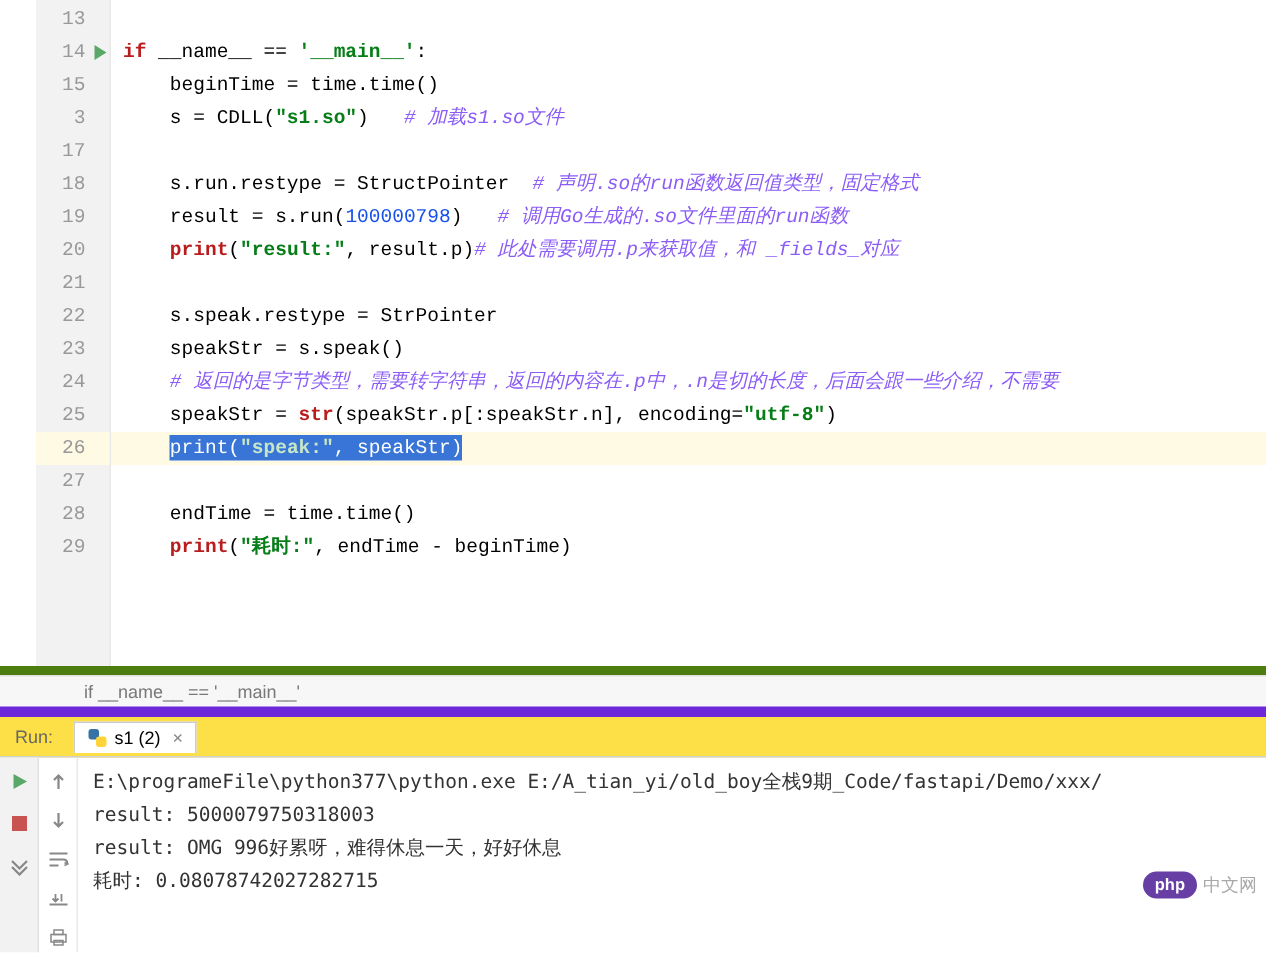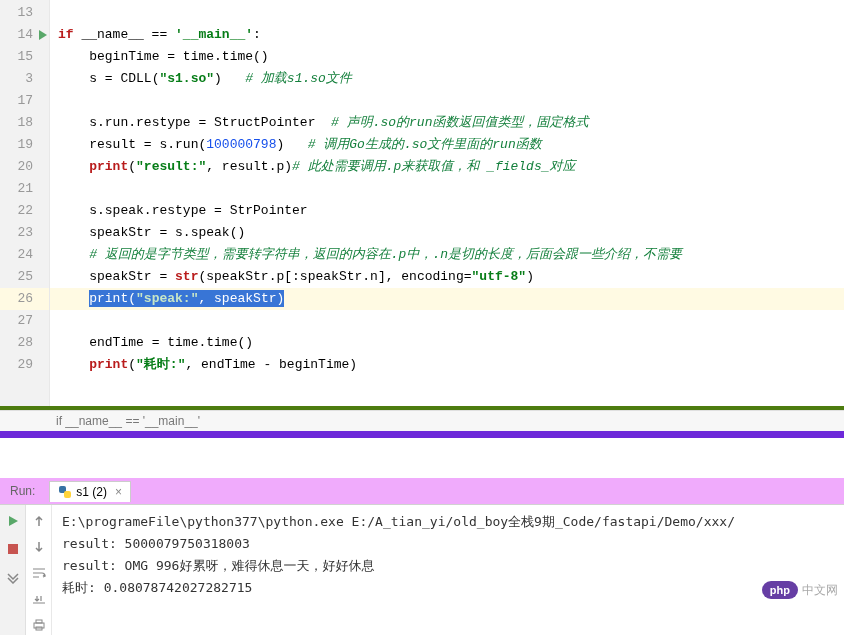--- a/index.html
+++ b/index.html
@@ -10,21 +10,22 @@
       width: 844px;
       height: 635px;
       overflow: hidden;
       display: flex;
       flex-direction: column;
     }
     .editor-area {
       display: flex;
       flex: 1;
       overflow: hidden;
-      border-bottom: 4px solid #4d7c0f;
+      border-bottom: 6px solid #4d7c0f;
+      padding-left: 24px;
     }
     .gutter {
       width: 50px;
       background: #f2f2f2;
       color: #999;
       text-align: right;
       padding-top: 2px;
       user-select: none;
       border-right: 1px solid #e8e8e8;
     }
@@ -54,21 +55,21 @@
     .code-line {
       height: 22px;
       line-height: 22px;
       white-space: pre;
       padding-left: 8px;
     }
     .code-line.highlight { background: #fffae3; }
     .kw { color: #b91c1c; font-weight: bold; }
     .str { color: #067d17; font-weight: bold; }
     .num { color: #1750eb; }
-    .cmt { color: #15803d; font-style: italic; }
+    .cmt { color: #8b5cf6; font-style: italic; }
     .sel {
       background: #3875d6;
       color: #fff;
       padding: 1px 0;
     }
     .sel .str { color: #c7e6c7; }
     .breadcrumb {
       background: #f7f7f7;
       color: #787878;
       padding: 3px 10px 3px 56px;
@@ -78,26 +79,25 @@
       font-size: 12px;
     }
     .run-panel {
       display: flex;
       flex-direction: column;
       background: #fff;
     }
     .run-header {
       display: flex;
       align-items: center;
-      background: #f0abfc;
+      background: #fde047;
       border-bottom: 1px solid #d1d1d1;
       font-family: -apple-system, 'Segoe UI', sans-serif;
       font-size: 12px;
       padding: 2px 0;
-      margin-top: 40px;
     }
     .run-label {
       padding: 4px 10px;
       color: #666;
     }
     .run-tab {
       display: flex;
       align-items: center;
       gap: 4px;
       padding: 3px 8px;

